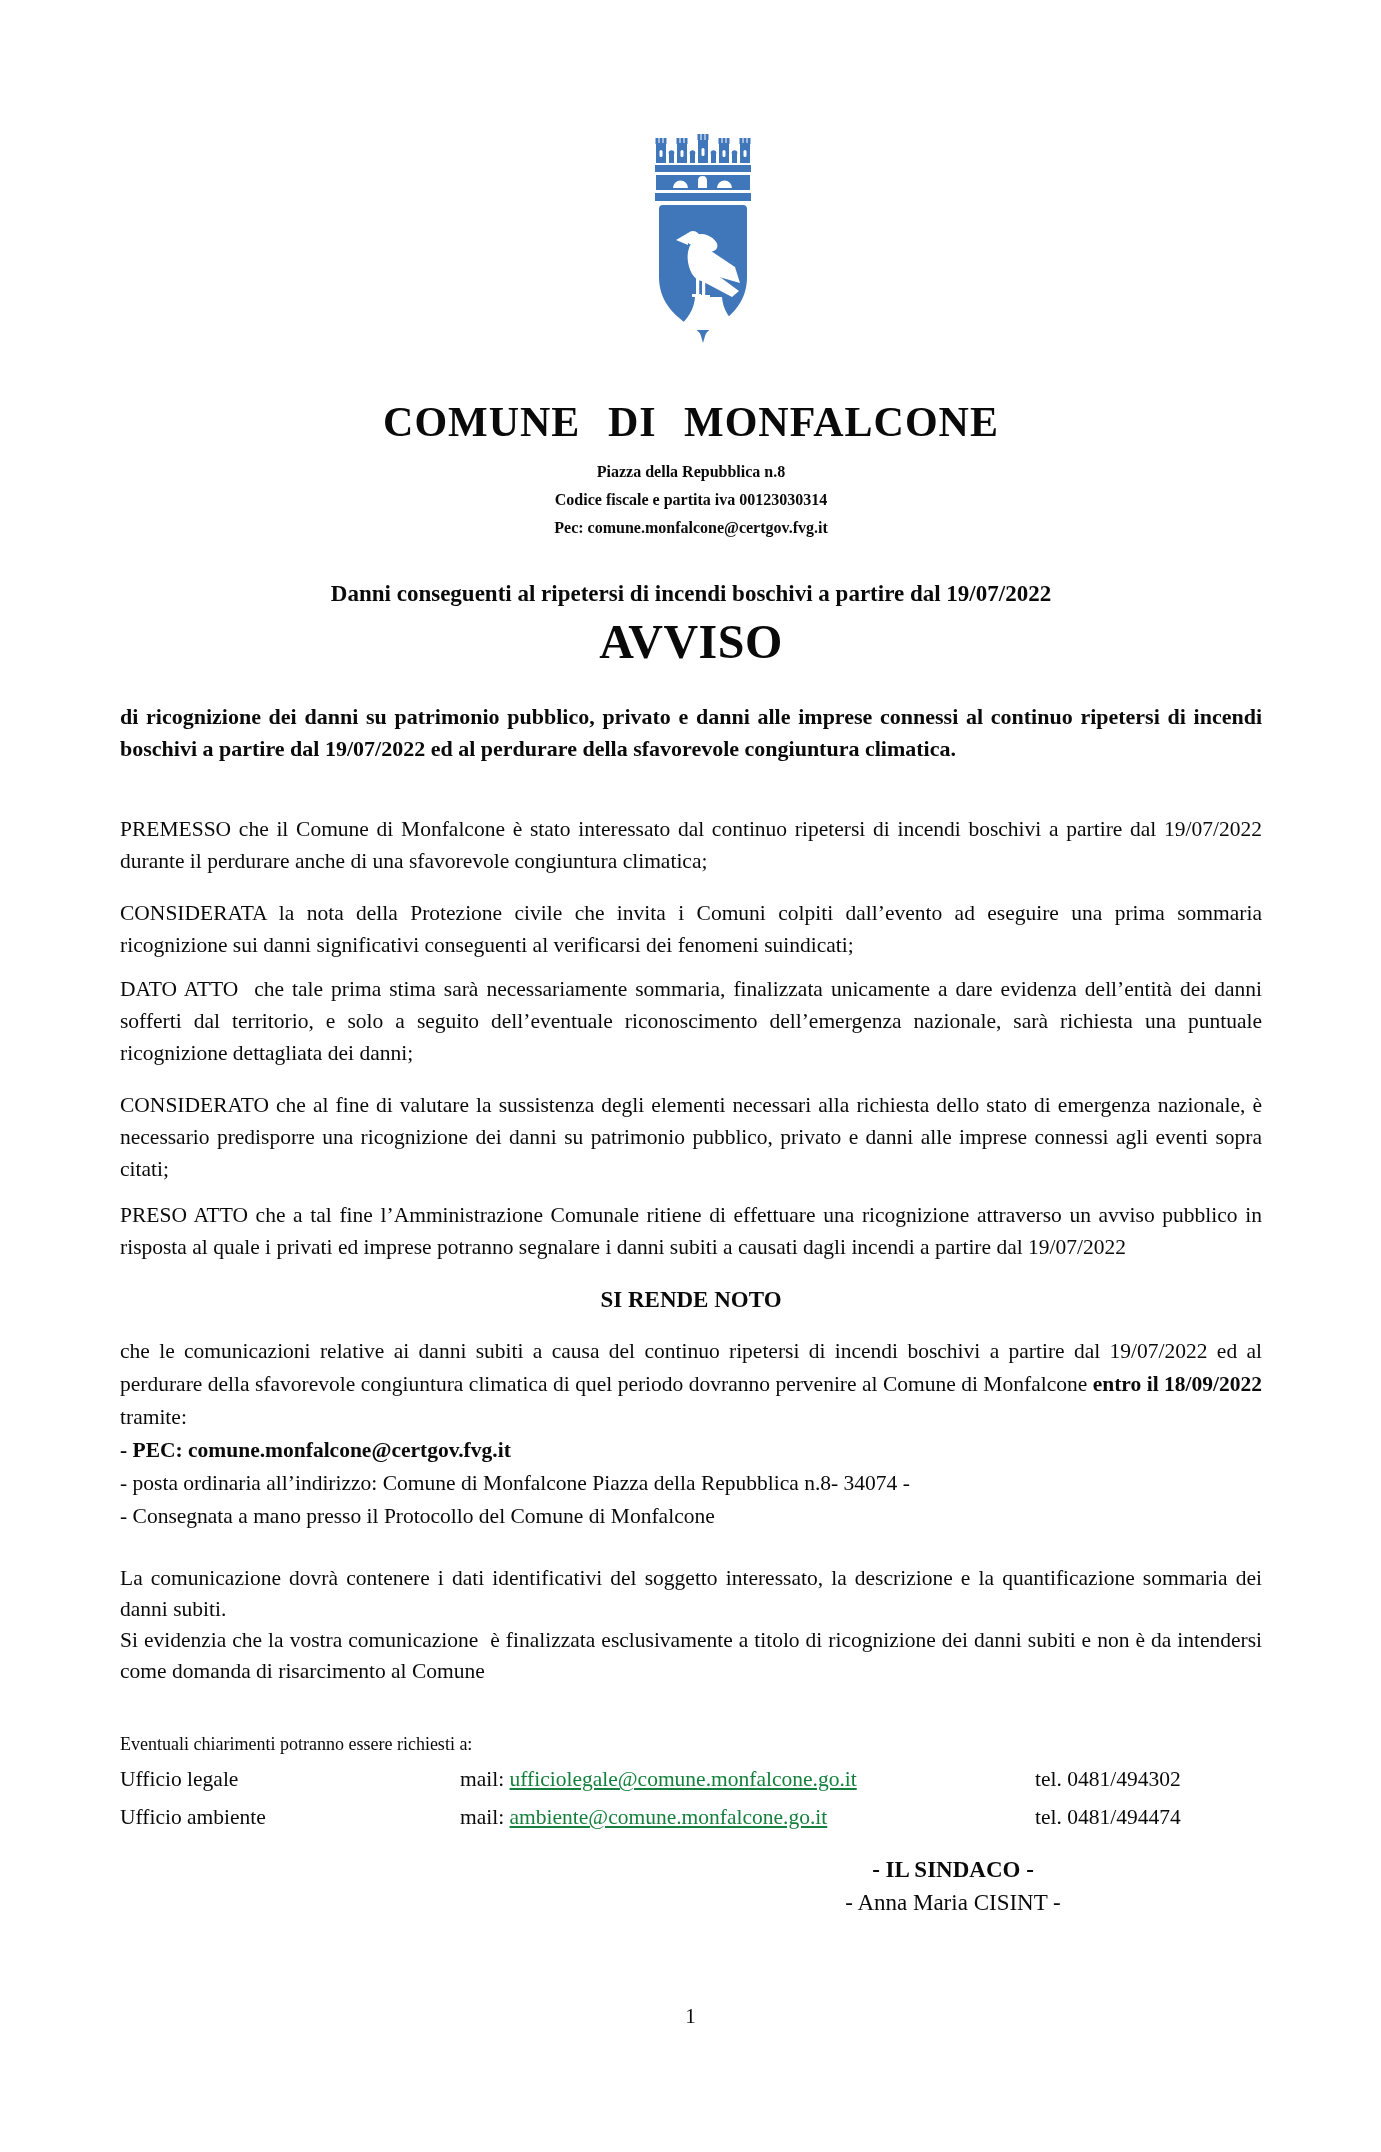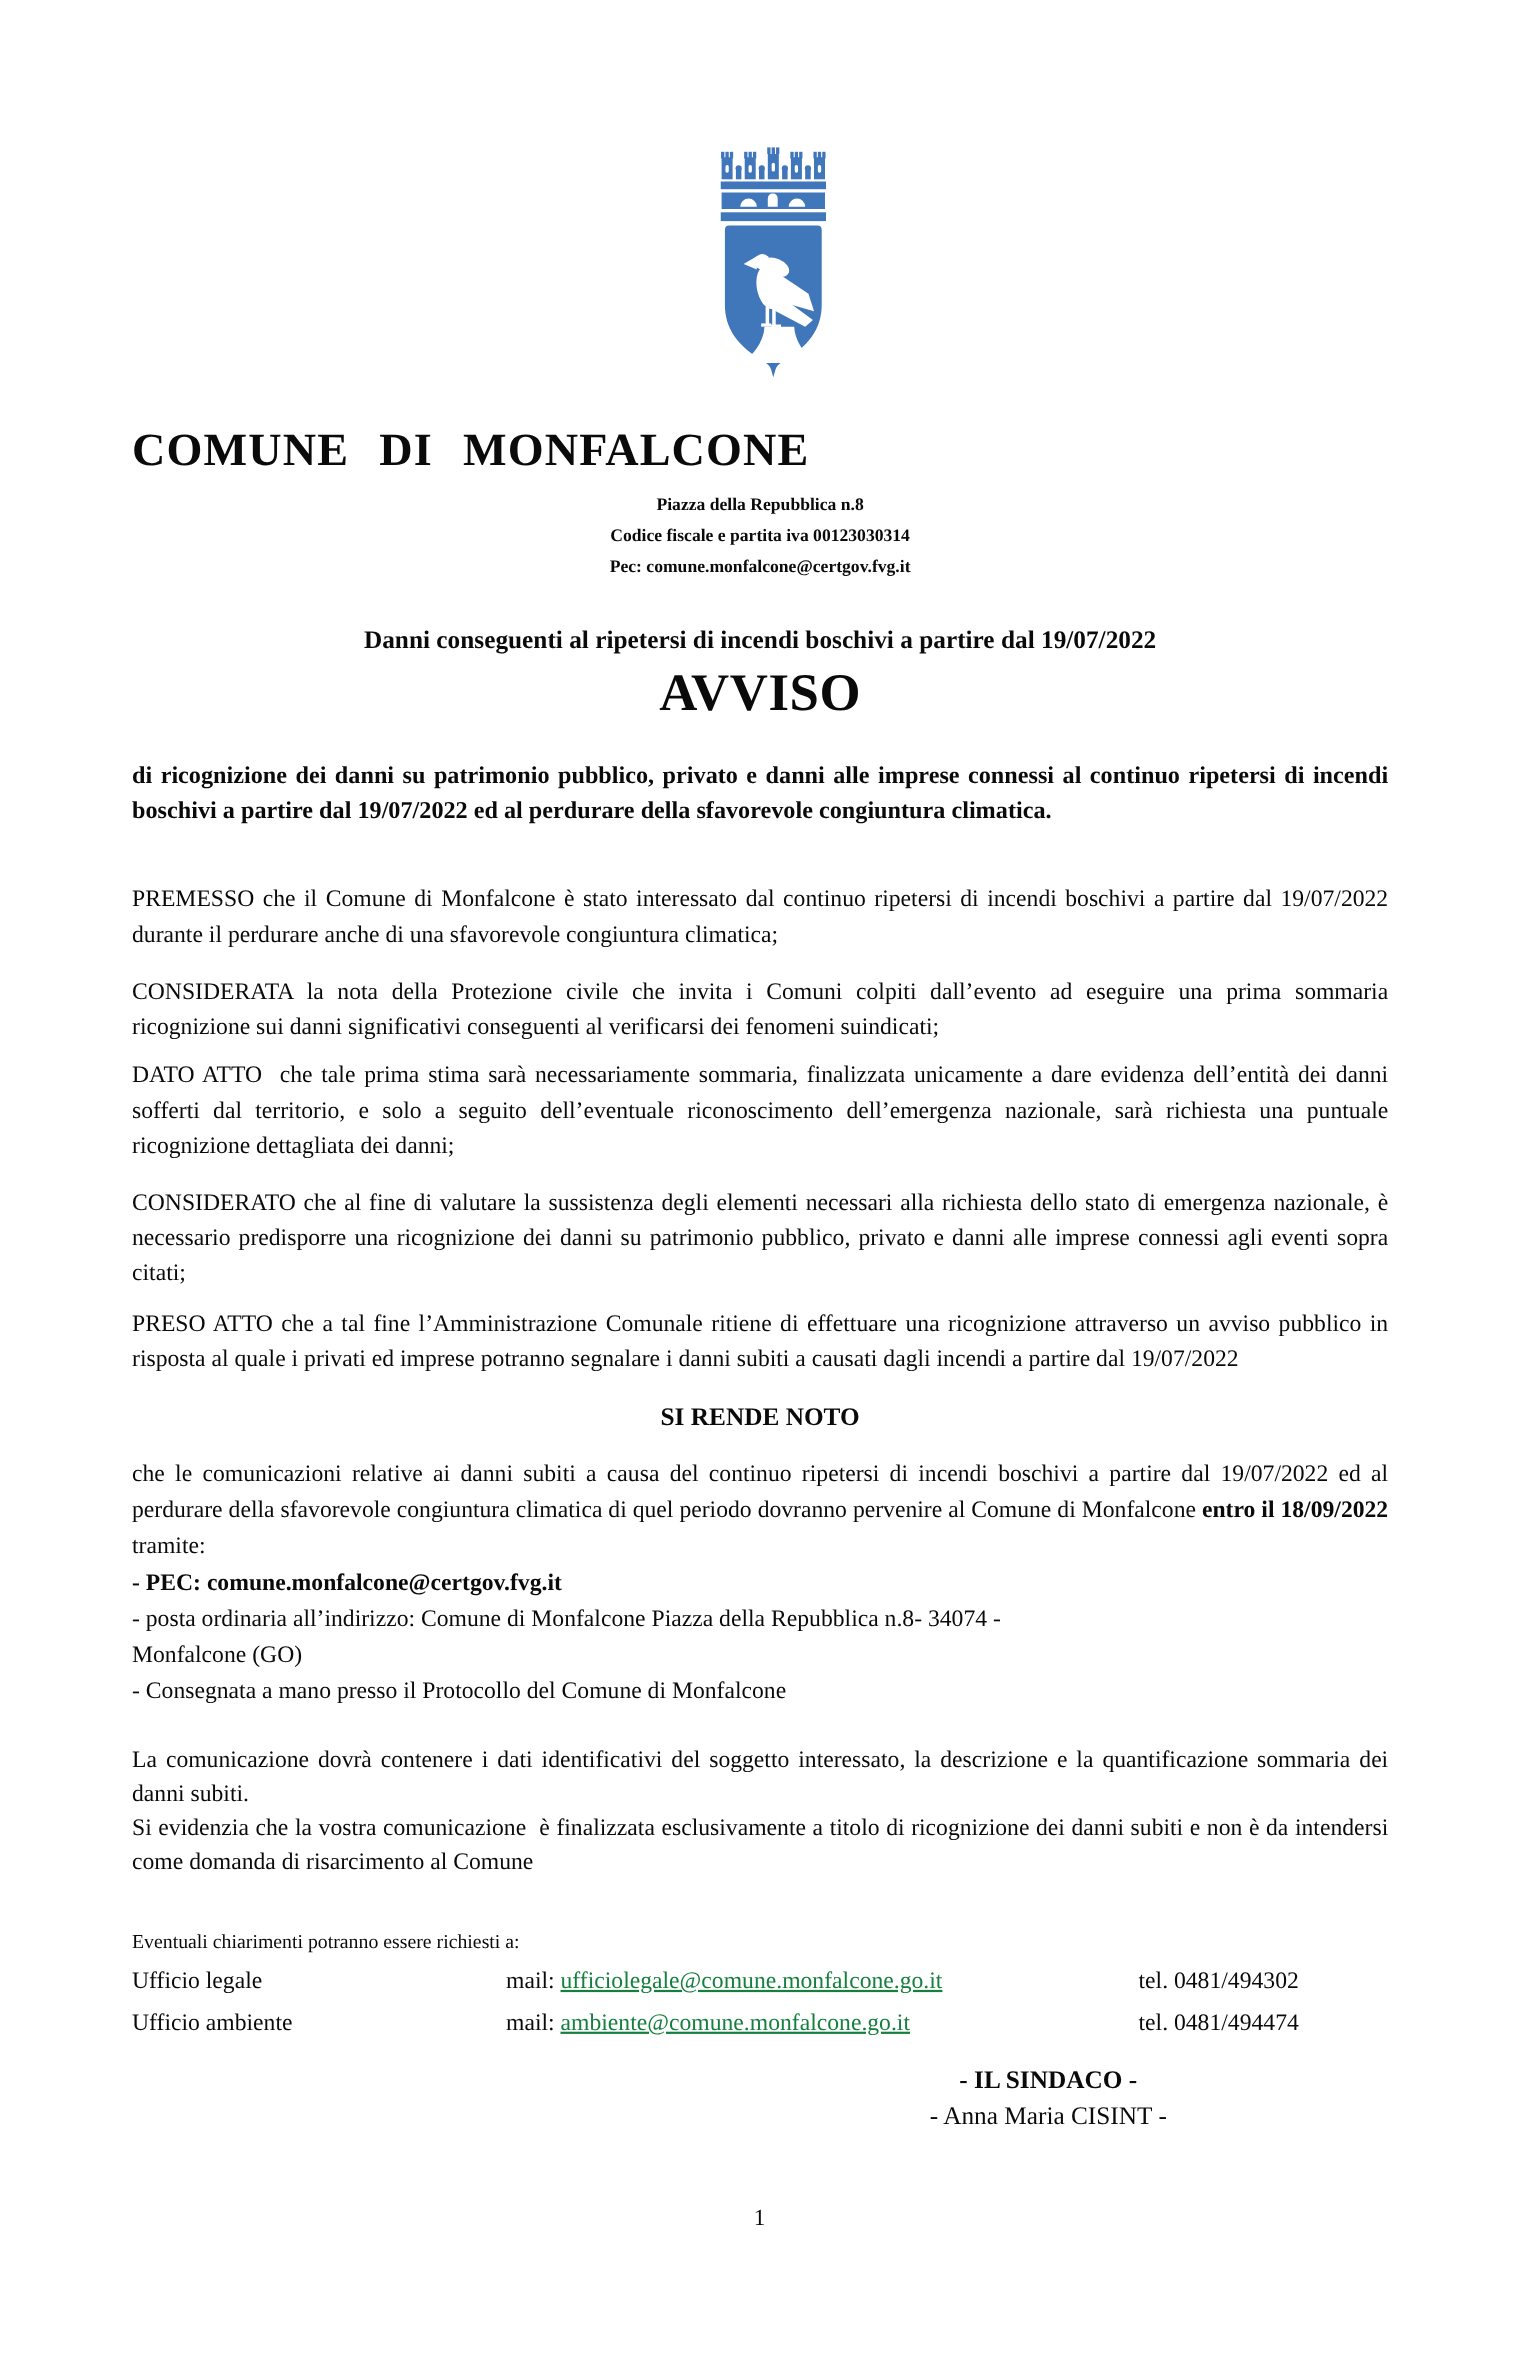--- a/index.html
+++ b/index.html
@@ -20,21 +20,22 @@
     width: 96px;
     height: 214px;
     margin: 131px auto 0;
     position: relative;
     left: 12px;
   }
   .logo-wrap svg { display: block; }
 
   
   .muni-title {
-    margin-top: 44px;
+    margin-top: 56px;
+    text-align: center;
     font-weight: bold;
     font-size: 42px;
     line-height: 42px;
     letter-spacing: 1px;
     word-spacing: 16px;
   }
   .addr-block {
     margin-top: 15px;
     text-align: center;
     font-weight: bold;
@@ -254,21 +255,20 @@
     <div class="recital r4">DATO ATTO&nbsp; che tale prima stima sarà necessariamente sommaria, finalizzata unicamente a dare evidenza dell’entità dei danni sofferti dal territorio, e solo a seguito dell’eventuale riconoscimento dell’emergenza nazionale, sarà richiesta una puntuale ricognizione dettagliata dei danni;</div>
     <div class="recital">CONSIDERATO che al fine di valutare la sussistenza degli elementi necessari alla richiesta dello stato di emergenza nazionale, è necessario predisporre una ricognizione dei danni su patrimonio pubblico, privato e danni alle imprese connessi agli eventi sopra citati;</div>
     <div class="recital r5">PRESO ATTO che a tal fine l’Amministrazione Comunale ritiene di effettuare una ricognizione attraverso un avviso pubblico in risposta al quale i privati ed imprese potranno segnalare i danni subiti a causati dagli incendi a partire dal 19/07/2022</div>
 
     <div class="section-heading">SI RENDE NOTO</div>
 
     <div class="notice-body"><span>che le comunicazioni relative ai danni subiti a causa del continuo ripetersi di incendi boschivi a partire dal 19/07/2022 ed al perdurare della sfavorevole congiuntura climatica di quel periodo dovranno pervenire al Comune di Monfalcone </span><span class="b">entro il 18/09/2022</span><span> tramite:</span></div>
 
     <div class="channel bold">- PEC: comune.monfalcone@certgov.fvg.it</div>
     <div class="channel">- posta ordinaria all’indirizzo: Comune di Monfalcone Piazza della Repubblica n.8- 34074 -</div>
-    <div class="channel">Monfalcone (GO)</div>
     <div class="channel">- Consegnata a mano presso il Protocollo del Comune di Monfalcone</div>
 
     <div class="closing first">La comunicazione dovrà contenere i dati identificativi del soggetto interessato, la descrizione e la quantificazione sommaria dei danni subiti.</div>
     <div class="closing">Si evidenzia che la vostra comunicazione&nbsp; è finalizzata esclusivamente a titolo di ricognizione dei danni subiti e non è da intendersi come domanda di risarcimento al Comune</div>
 
     <div class="contacts-intro">Eventuali chiarimenti potranno essere richiesti a:</div>
 
     <div class="contact-row">
       <span class="contact-office">Ufficio legale</span>
       <span class="contact-mail"><span>mail: </span><a class="email-link">ufficiolegale@comune.monfalcone.go.it</a></span>

